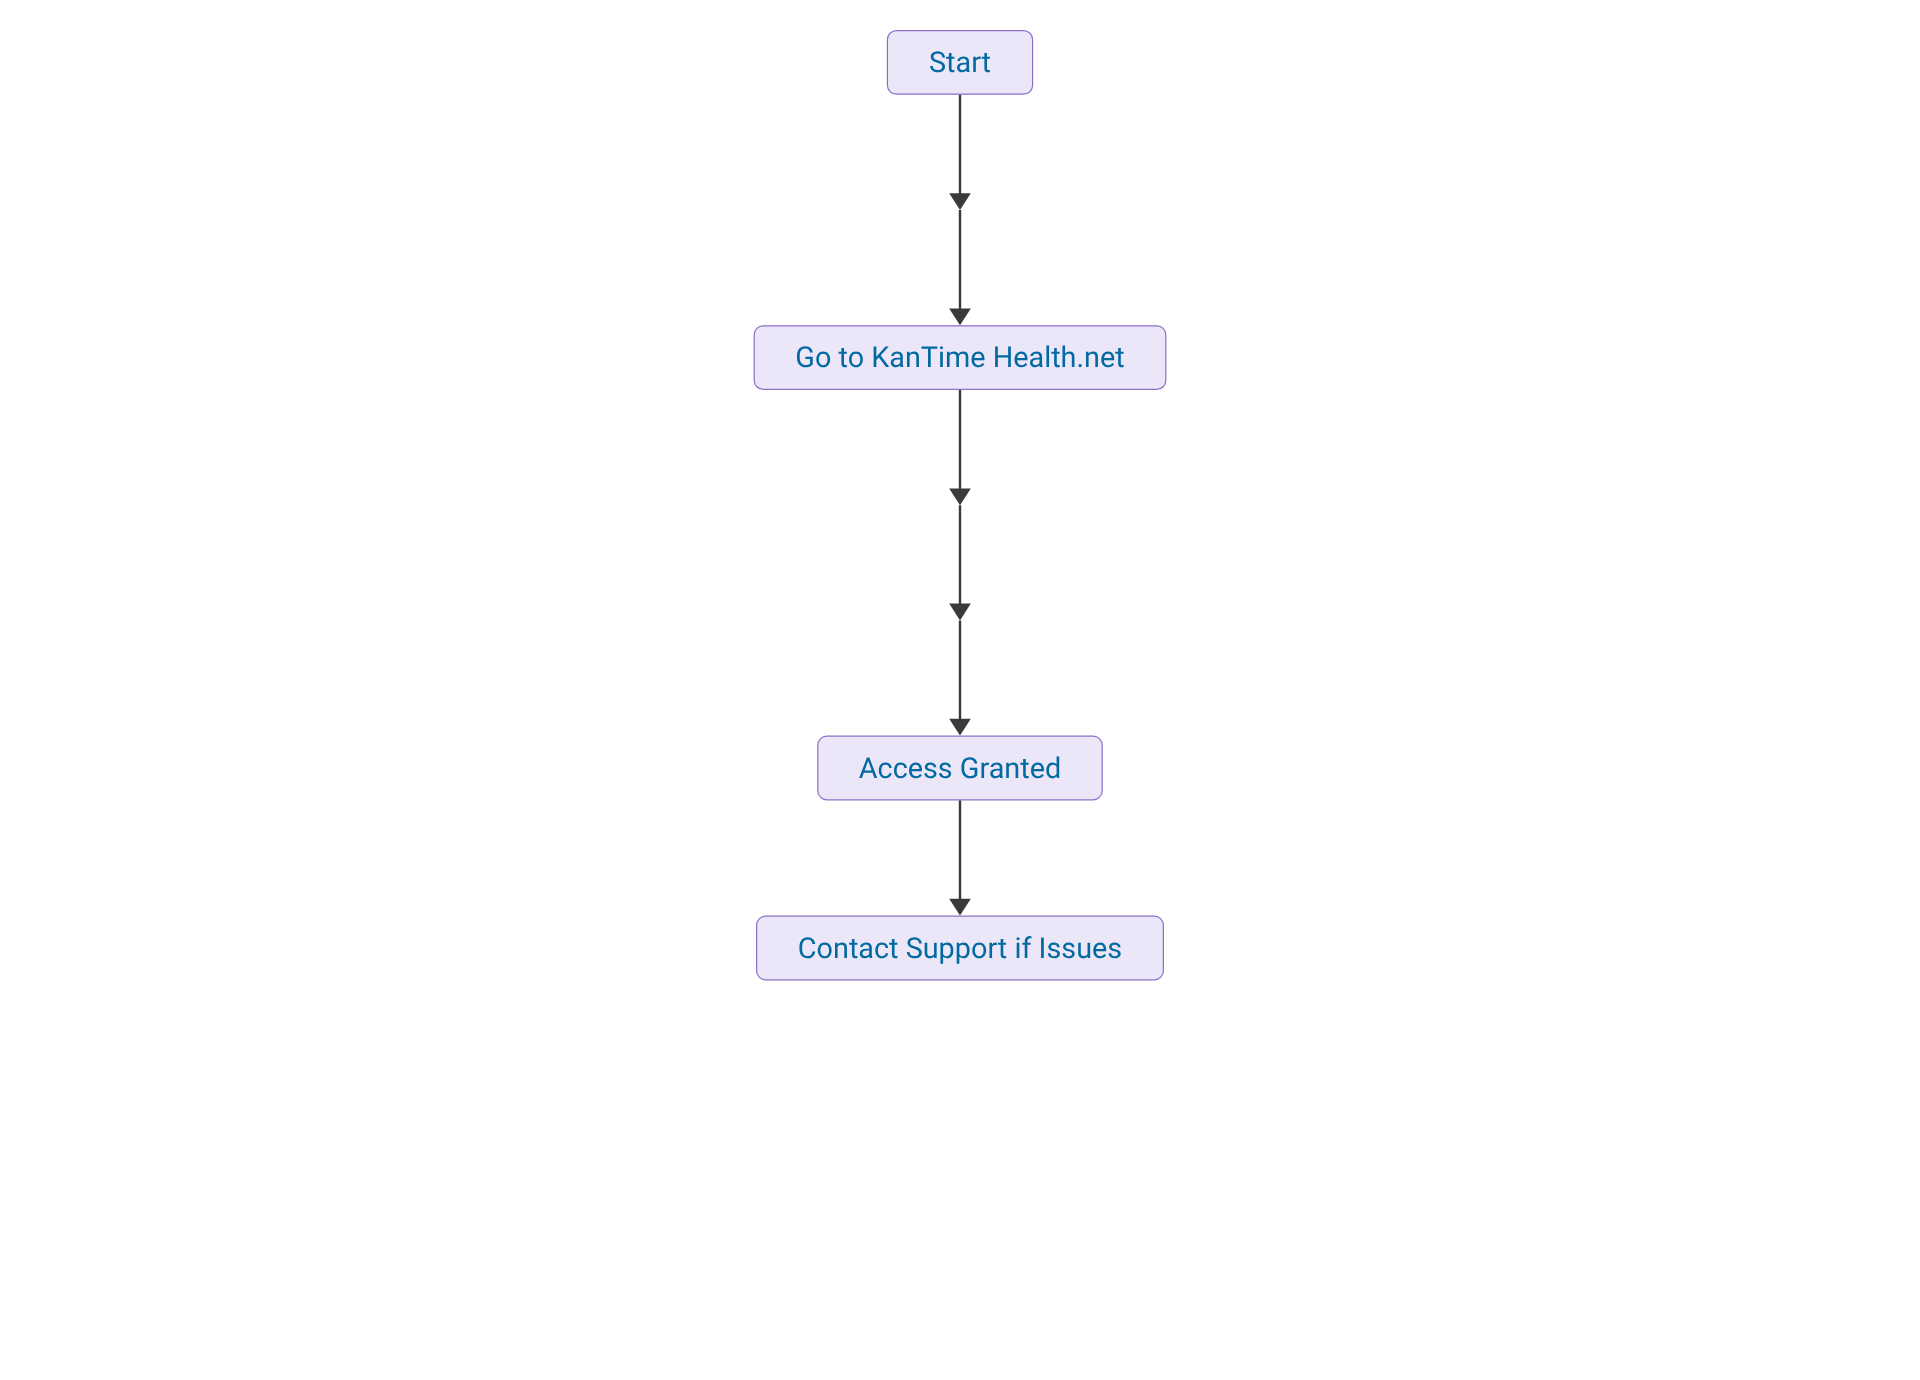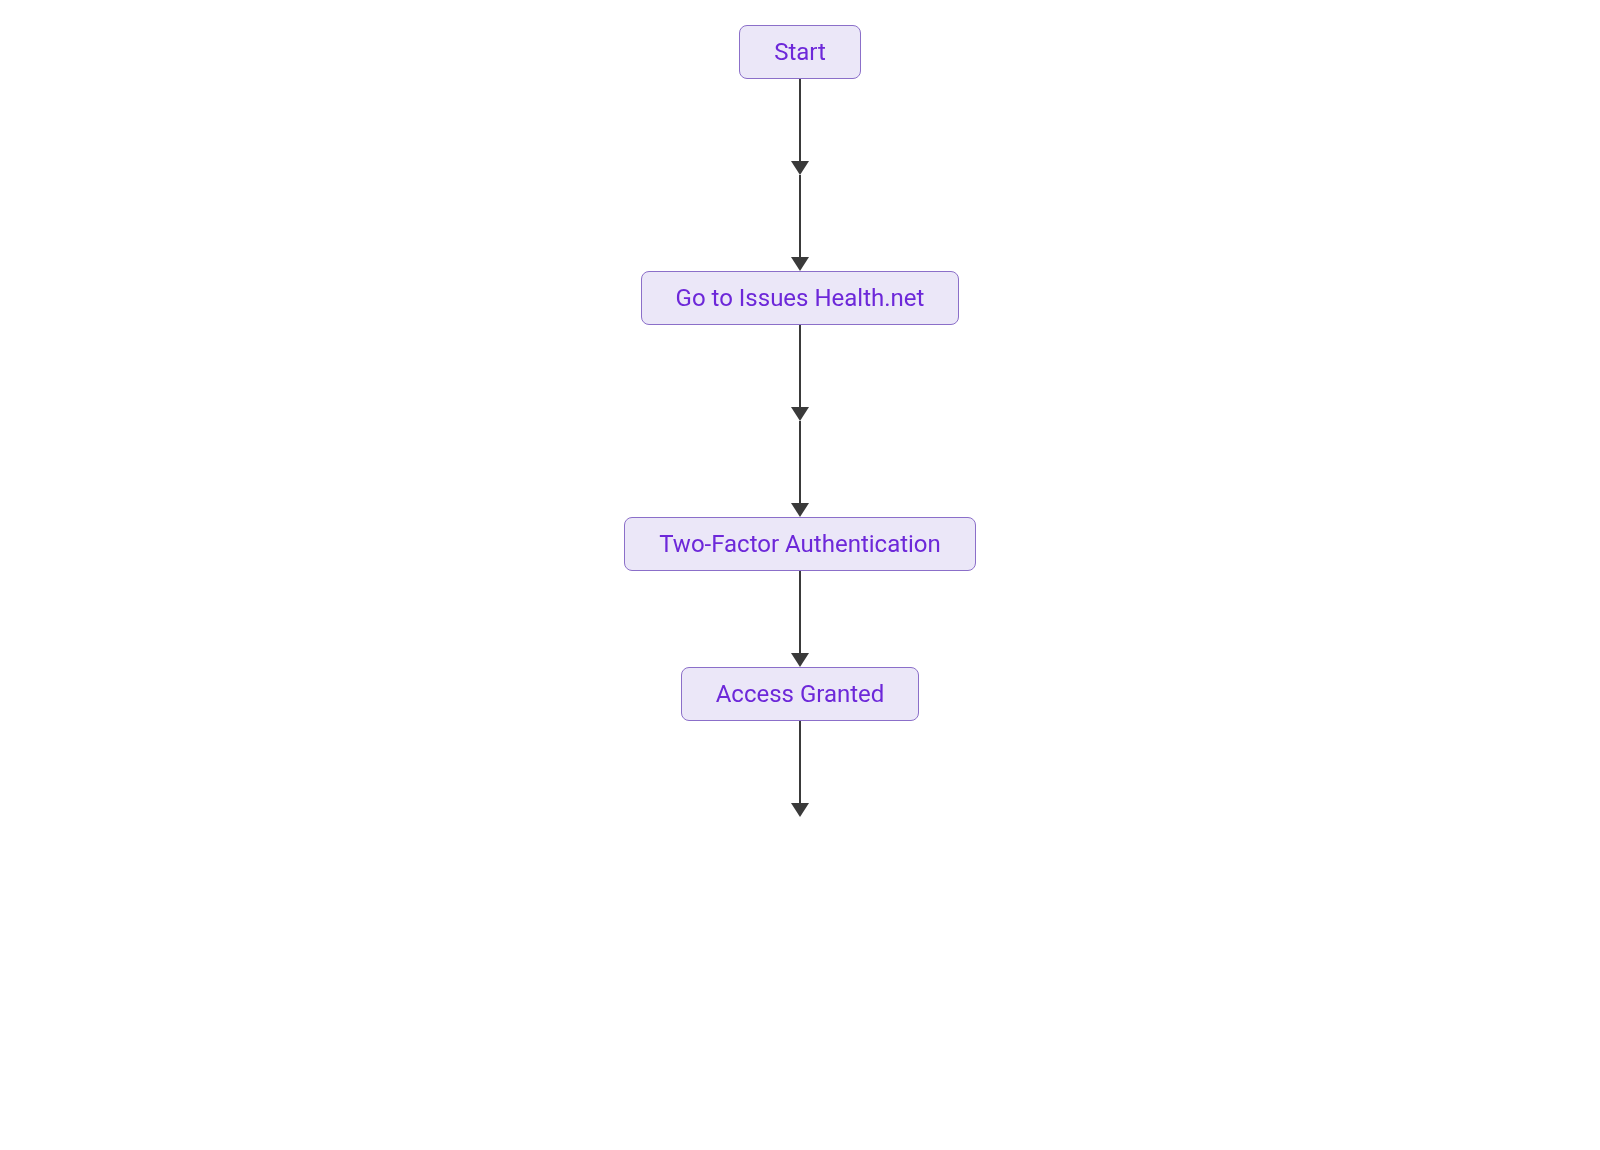--- a/index.html
+++ b/index.html
@@ -21,21 +21,21 @@
       display: flex;
       flex-direction: column;
       align-items: center;
     }
     .node {
       background: #ebe7f8;
       border: 1.5px solid #8b6fc9;
       border-radius: 8px;
       padding: 12px 34px;
       font-size: 24px;
-      color: #6d28d9;
+      color: #0369a1;
       text-align: center;
       white-space: nowrap;
     }
     .arrow-container {
       display: flex;
       flex-direction: column;
       align-items: center;
       justify-content: center;
       height: 96px;
     }
@@ -64,41 +64,41 @@
     <div class="arrow-line"></div>
     <div class="arrow-head"></div>
   </div>
 
 
   <div class="arrow-container">
     <div class="arrow-line"></div>
     <div class="arrow-head"></div>
   </div>
 
-  <div class="node">Go to Issues Health.net</div>
+  <div class="node">Go to KanTime Health.net</div>
 
   <div class="arrow-container">
     <div class="arrow-line"></div>
     <div class="arrow-head"></div>
   </div>
 
 
   <div class="arrow-container">
     <div class="arrow-line"></div>
     <div class="arrow-head"></div>
   </div>
 
-  <div class="node">Two-Factor Authentication</div>
 
   <div class="arrow-container">
     <div class="arrow-line"></div>
     <div class="arrow-head"></div>
   </div>
 
   <div class="node">Access Granted</div>
 
   <div class="arrow-container">
     <div class="arrow-line"></div>
     <div class="arrow-head"></div>
   </div>
 
+  <div class="node">Contact Support if Issues</div>
 
 </div>
 
 </body></html>

